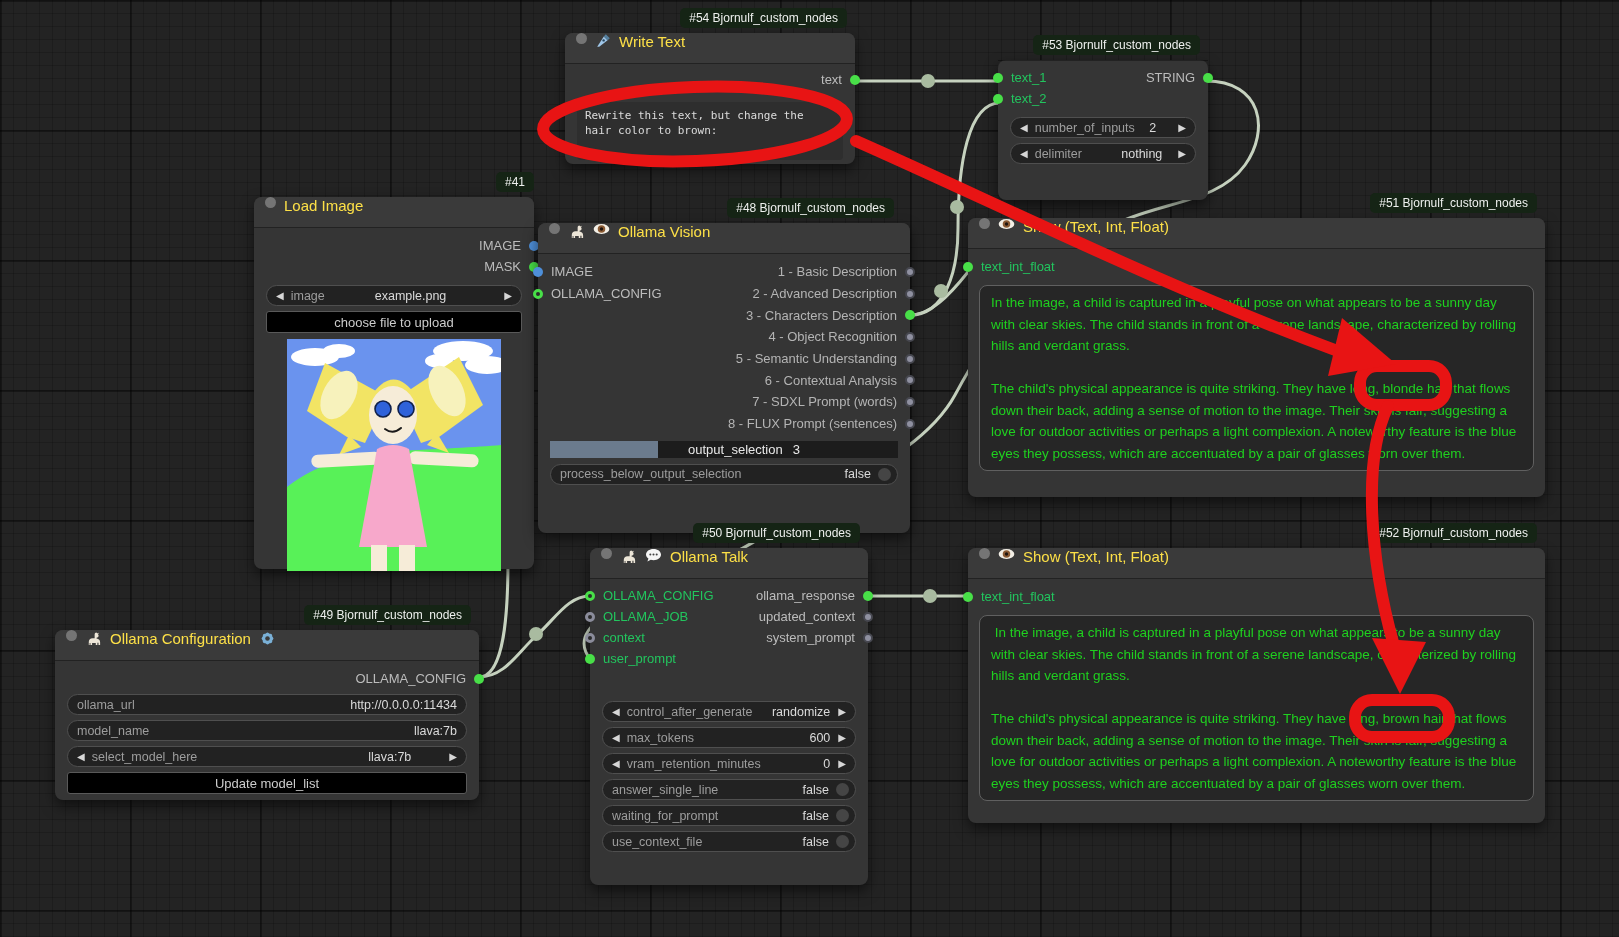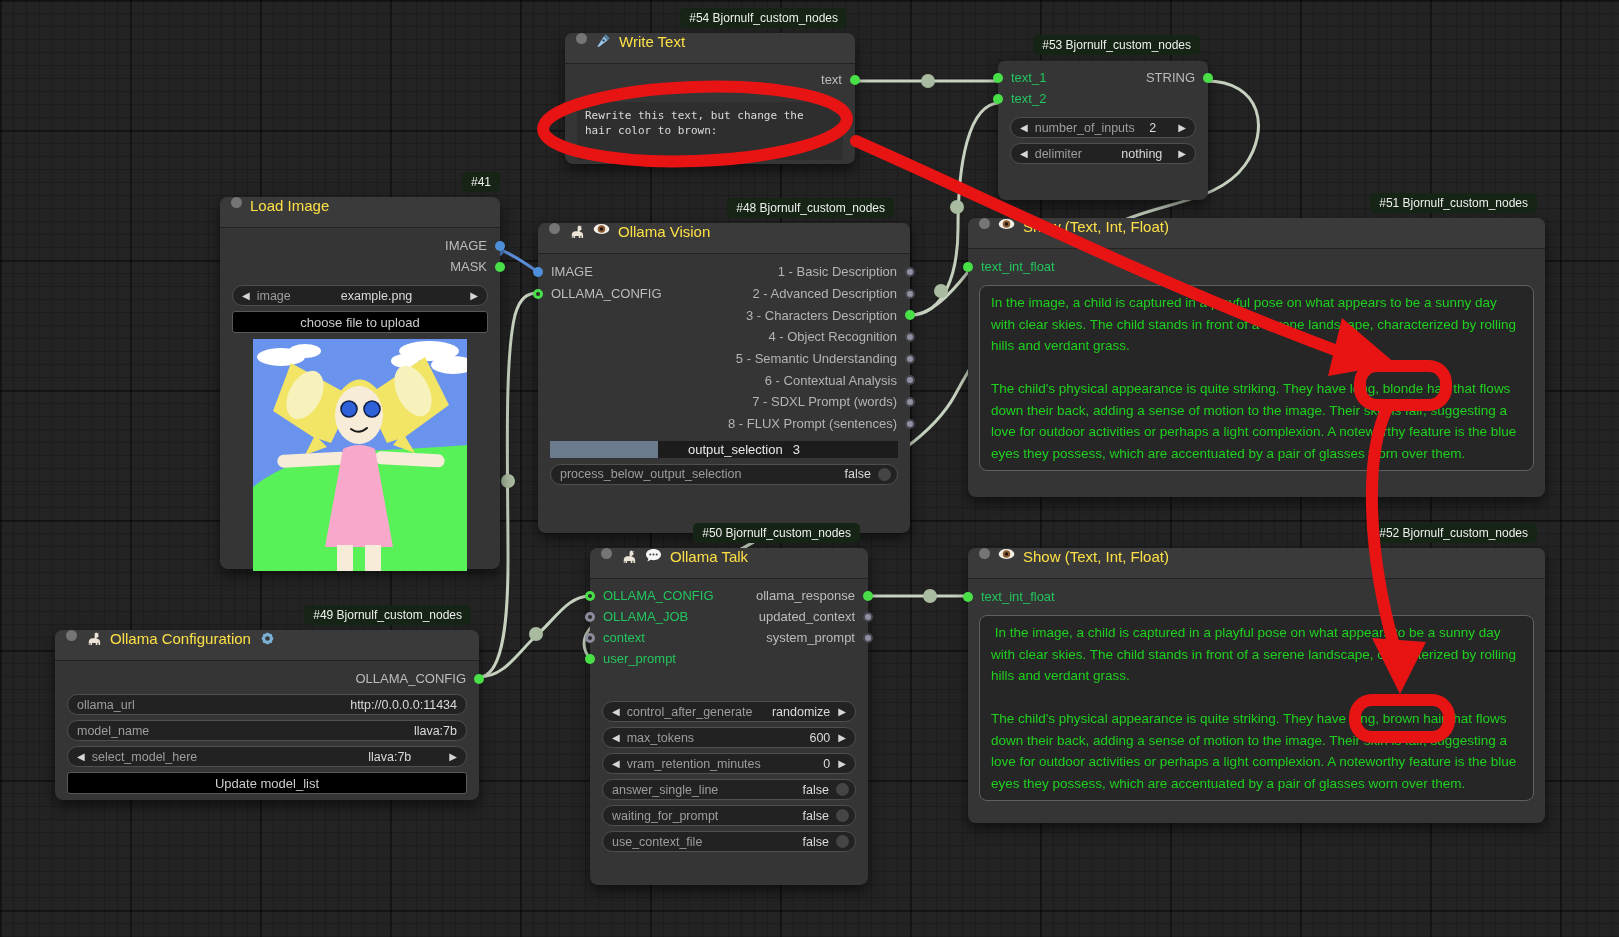--- a/index.html
+++ b/index.html
@@ -132,21 +132,21 @@
       </div>
       <div class="widget">
         <span class="arrow l"></span>
         <span>delimiter</span>
         <span class="val" style="margin-right:8px;">nothing</span>
         <span class="arrow r"></span>
       </div>
     </div>
   </div>
 
-  <div class="node" style="left:220px;top:197px;width:280px;height:372px;">
+  <div class="node" style="left:254px;top:197px;width:280px;height:372px;">
     <div class="badge" style="right:0;">#41</div>
     <div class="titlebar">
       <span class="collapse-dot"></span>
       <span>Load Image</span>
     </div>
     <div class="nbody">
       <div class="iorow" style="margin-top:7px;">
         <span class="lab-out">IMAGE</span>
         <span class="port pr p-blue"></span>
       </div>

